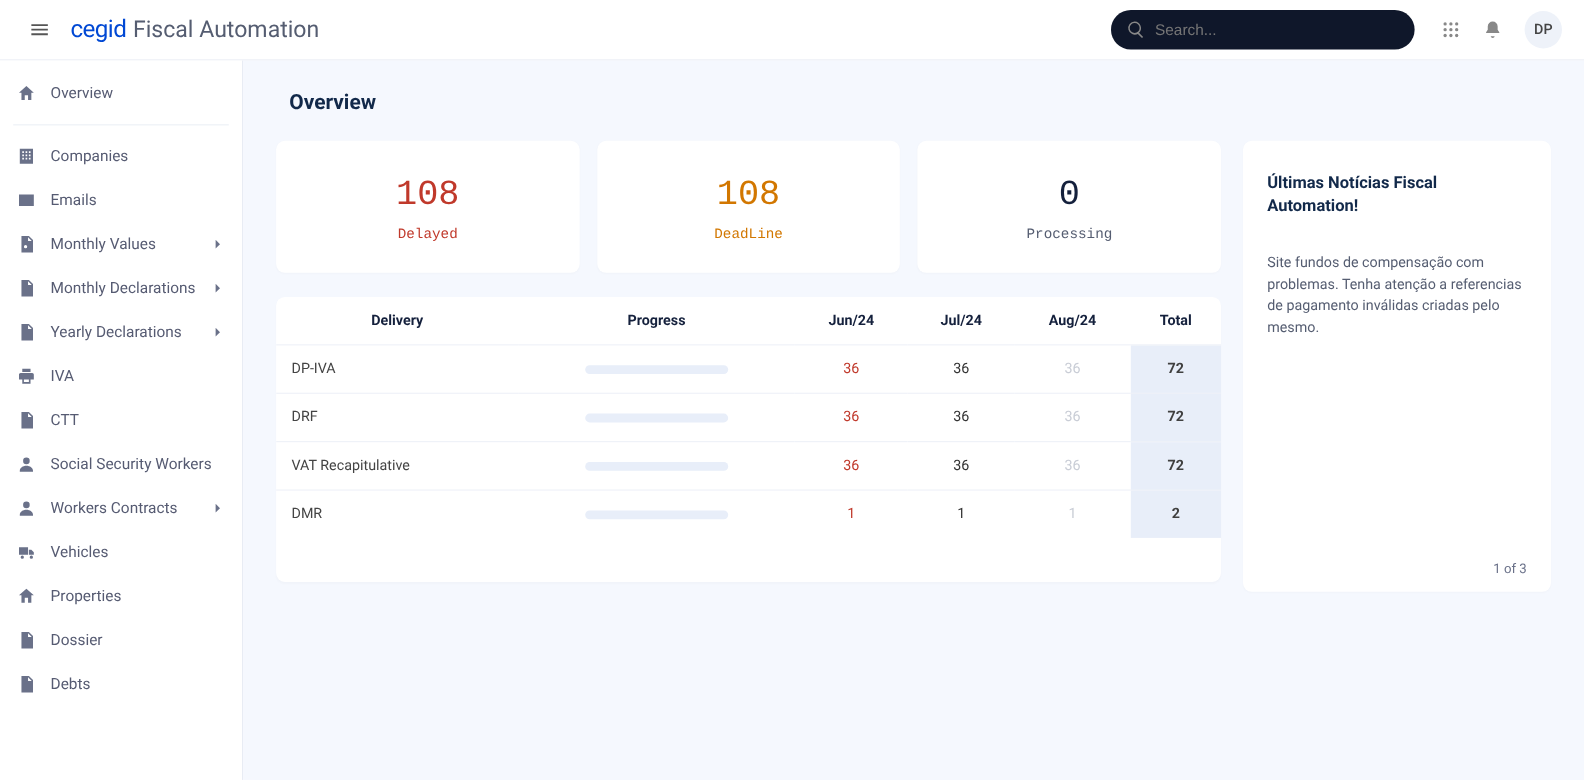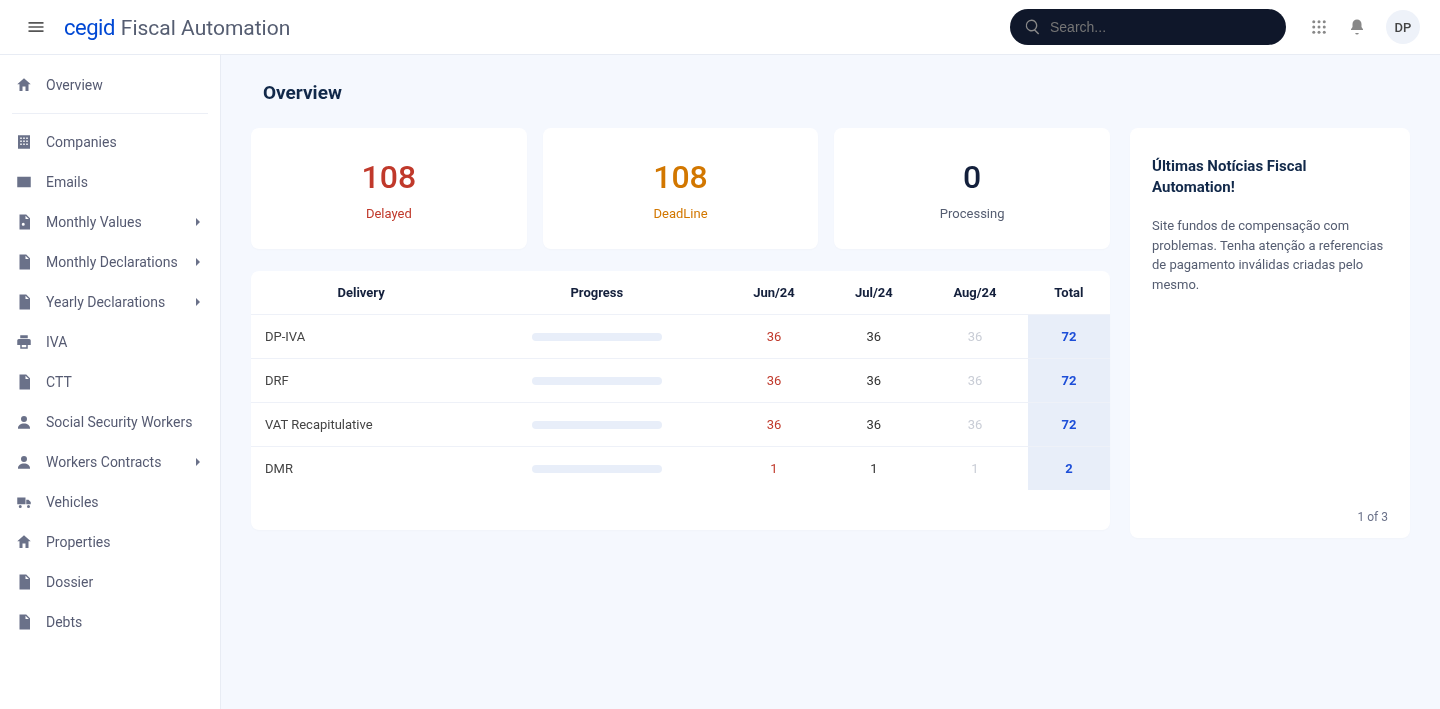--- a/index.html
+++ b/index.html
@@ -27,44 +27,44 @@
     .sb-item .chev { margin-left: auto; color: #6a7189; }
     .sb-divider { height: 1px; background: #eceff6; margin: 8px 12px; }
     
     
     .main { flex: 1; background: #f5f8fe; padding: 26px 30px; overflow: auto; }
     .page-title { font-size: 19px; font-weight: 700; color: #12294a; margin-bottom: 24px; margin-left: 12px; }
     .content-row { display: flex; gap: 20px; align-items: flex-start; }
     .left-col { flex: 1; display:flex; flex-direction:column; }
     .right-col { width: 280px; }
     
-    .cards-row { display: flex; gap: 16px; }
+    .cards-row { display: flex; gap: 16px; font-family: Liberation Mono, monospace; }
     .stat-card { flex: 1; background: #fff; border-radius: 8px; padding: 30px 10px 28px; text-align: center; box-shadow: 0 1px 2px rgba(0,0,0,0.02); }
     .stat-val { font-size: 32px; font-weight: 500; }
     .stat-label { font-size: 13px; margin-top: 10px; }
     .c-delayed .stat-val, .c-delayed .stat-label { color: #c0392b; }
     .c-deadline .stat-val, .c-deadline .stat-label { color: #d27700; }
     .c-processing .stat-val { color: #14203c; }
     .c-processing .stat-label { color: #555d71; }
     
     .table-card { background: #fff; border-radius: 8px; margin-top: 22px; box-shadow: 0 1px 2px rgba(0,0,0,0.02); overflow:hidden; }
     table { width: 100%; border-collapse: collapse; }
     th { font-size: 13px; font-weight: 700; color: #14203c; padding: 14px 10px; text-align: center; }
     th:first-child { text-align: center; }
     td { font-size: 13px; padding: 14px 10px; border-top: 1px solid #eef1f8; text-align: center; color: #333; }
     td:first-child { text-align: left; padding-left: 14px; color:#444; }
     .progress-bar { width: 130px; height: 8px; background: #e8eef9; border-radius: 4px; margin: 0 auto; }
     .cell-red { color: #c0392b; }
     .cell-grey { color: #c9cdd6; }
-    .cell-total { background: #e8eef9; font-weight: 700; color: #1d4ed8; }
+    .cell-total { background: #e8eef9; font-weight: 700; color: #404040; }
     th.cell-total-h { font-weight:700; }
     .table-footer { height: 40px; }
 
     .news-card { background: #fff; border-radius: 8px; padding: 28px 22px 14px; box-shadow: 0 1px 2px rgba(0,0,0,0.02); height: 410px; display:flex; flex-direction:column; }
-    .news-title { font-size: 15px; font-weight: 700; color: #12294a; margin-bottom: 18px; line-height:1.4; }
+    .news-title { font-size: 15px; font-weight: 700; color: #12294a; margin-bottom: 32px; line-height:1.4; }
     .news-body { font-size: 13px; color: #555d71; line-height: 1.5; flex:1; }
     .news-footer { font-size: 12px; color: #6a7189; text-align: right; margin-top: 40px; }
 
     svg { display:block; }
   </style>
 </head>
 <body>
 
 <div class="header">
   <button class="menu-btn">

